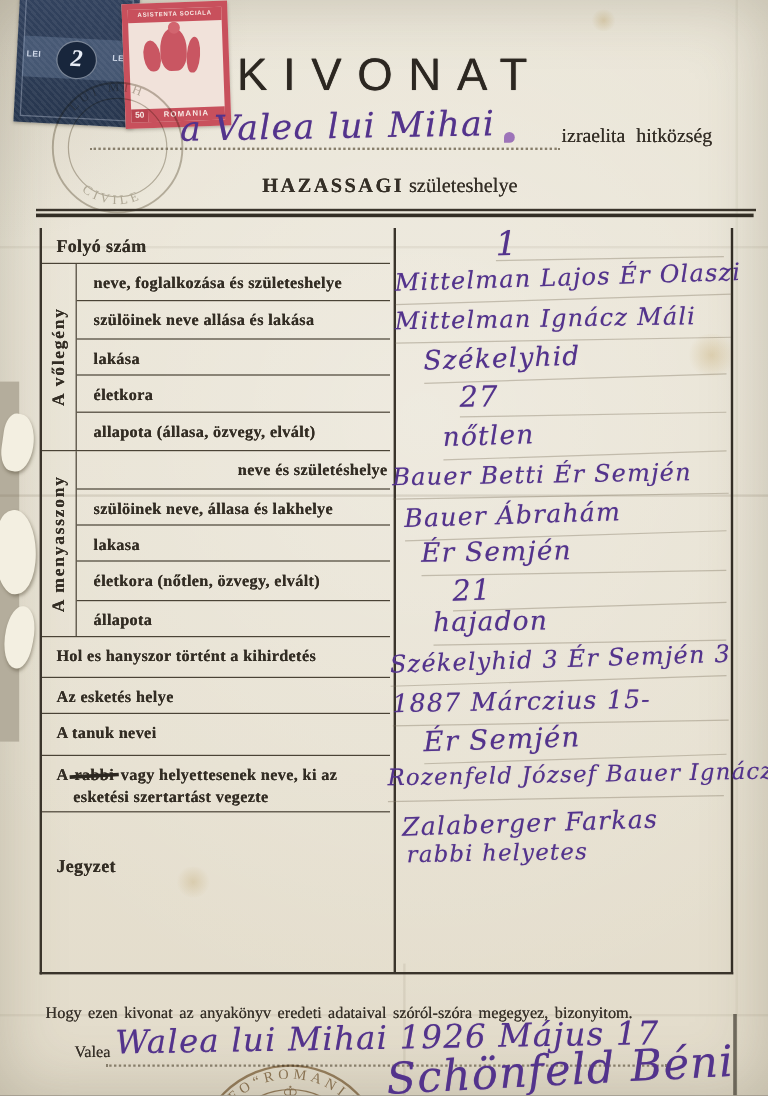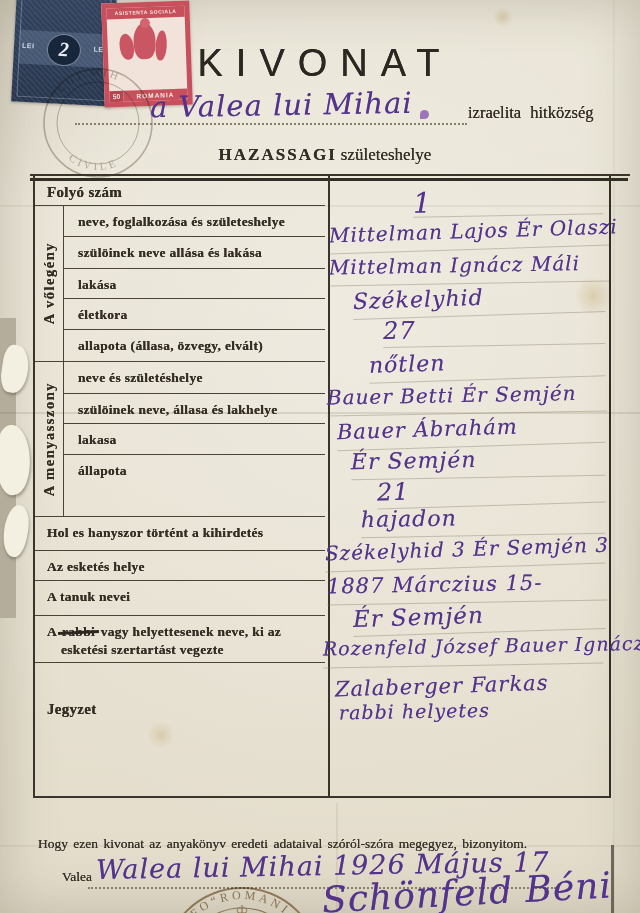--- a/index.html
+++ b/index.html
@@ -70,21 +70,21 @@
     text-shadow:0 0 .6px rgba(83,51,140,.55);letter-spacing:1px;white-space:nowrap;}
   .hw-header{position:absolute;left:150px;top:88px;font-size:29px;transform:rotate(-1deg);}
   .vals .hw{position:absolute;width:280px;border-bottom:1px solid rgba(125,115,95,.38);
     font-size:21px;height:30px;}
   .vals .hw:nth-child(odd){transform:rotate(-1deg);}
   .vals .hw:nth-child(even){transform:rotate(-1.8deg);}
 
   
   .topline1{position:absolute;left:30px;top:174px;width:600px;height:1.5px;background:#3a342b;}
   .topline2{position:absolute;left:30px;top:178px;width:598px;height:2.5px;background:#332e25;}
-  .tbl{position:absolute;left:33px;top:176px;width:578px;height:622px;
+  .tbl{position:absolute;left:33px;top:190px;width:578px;height:622px;
     border-left:2px solid #3a342b;border-right:2.5px solid #332e25;border-bottom:2px solid #3a342b;
     box-sizing:border-box;}
   .tbl, .tbl *{font-family:"Liberation Serif",serif;}
   .lbl-col{position:absolute;left:0;top:0;width:290px;height:100%;}
   .divider2{position:absolute;left:293px;top:0;bottom:0;width:1.5px;background:#3a342b;}
   .row{box-sizing:border-box;border-bottom:1px solid #4a4336;position:relative;
     font-weight:bold;font-size:13.5px;color:#332d24;text-shadow:0 0 .5px #332d24;letter-spacing:.3px;}
   .row .pad{padding:8px 4px 0 12px;display:block;}
   .section{display:flex;box-sizing:border-box;border-bottom:1px solid #4a4336;}
   .side-label{width:28px;border-right:1px solid #4a4336;display:flex;align-items:center;justify-content:center;}
@@ -200,28 +200,31 @@
               <span class="pad">allapota (állasa, özvegy, elvált)</span>
             </div>
         </div>
       </div>
 
       <div class="section" style="height:155px;">
         <div class="side-label">
           <span class="vtext">A menyasszony</span>
         </div>
         <div class="sec-rows">
-          <div class="row" style="height:32px;">
+          <div class="row" style="height:32px;text-align:right;">
               <span class="pad">neve és születéshelye</span>
             </div>
           <div class="row" style="height:30px;">
               <span class="pad">szülöinek neve, állasa és lakhelye</span>
             </div>
           <div class="row" style="height:31px;">
               <span class="pad">lakasa</span>
+            </div>
+          <div class="row" style="height:33px;">
+              <span class="pad">életkora (nőtlen, özvegy, elvált)</span>
             </div>
           <div class="row" style="height:29px;">
               <span class="pad">állapota</span>
             </div>
         </div>
       </div>
 
       <div class="row" style="height:34px;">
         <span class="pad">Hol es hanyszor történt a kihirdetés</span>
       </div>

